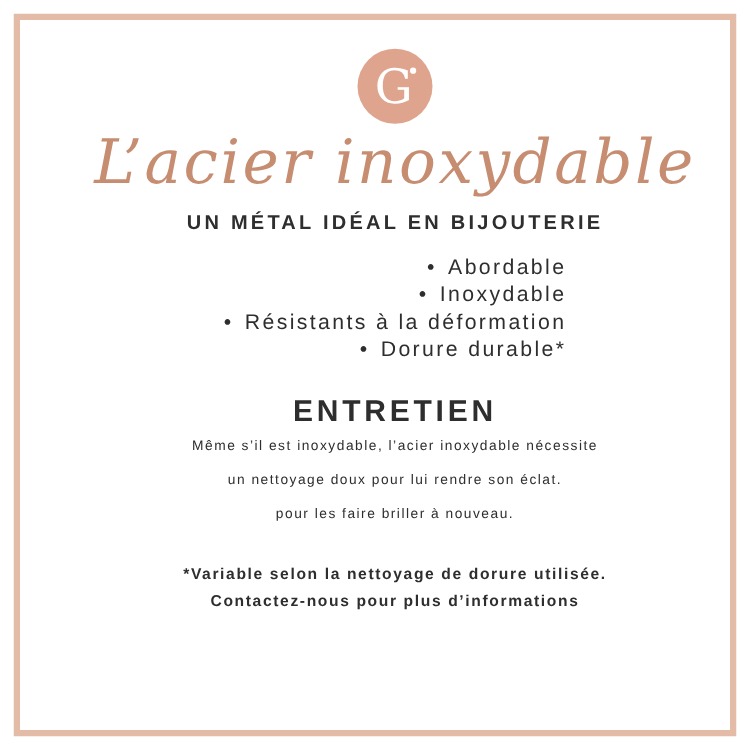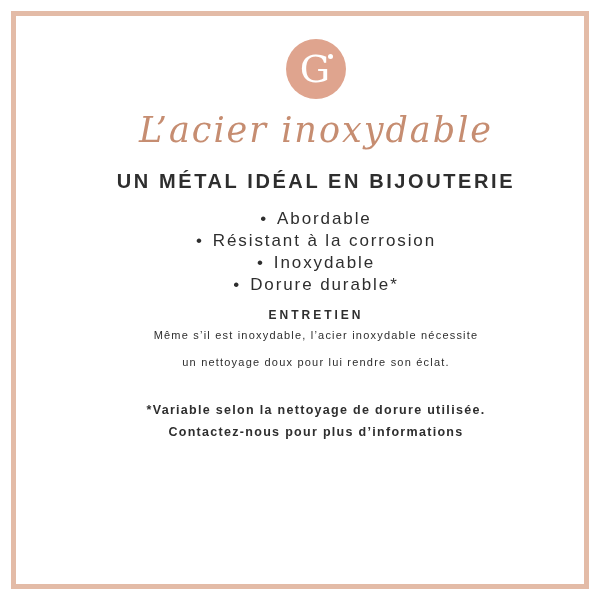--- a/index.html
+++ b/index.html
@@ -37,48 +37,48 @@
     padding-right:2px;
   }
   .logo-dot{
     position:absolute;right:13px;top:15px;
     width:5px;height:5px;border-radius:50%;background:#ffffff;
   }
   .title{
     margin-top:1px;
     font-family:"DejaVu Serif",serif;
     font-style:italic;
-    font-size:35px;line-height:60px;
+    font-size:49px;line-height:60px;
     letter-spacing:2px;
     color:var(--title_text);
     white-space:nowrap;
   }
   .subtitle{
     margin-top:10px;
-    font-size:20px;font-weight:700;
+    font-size:16px;font-weight:700;
     letter-spacing:2.6px;
     color:var(--body_text);
     white-space:nowrap;
   }
   .features{
     list-style:none;
     width:fit-content;
     margin:15px auto 12px auto;
-    text-align:center;
+    text-align:right;
     font-size:17px;
     letter-spacing:1.9px;
     line-height:22px;
   }
   .features li::before{
     content:"\2022";
     margin-right:9px;
   }
   .care-heading{
-    margin-top:12px;
-    font-size:12px;font-weight:700;
+    margin-top:25px;
+    font-size:24px;font-weight:700;
     letter-spacing:3px;
   }
   .care-text{
     margin-top:0;
     font-size:11px;
     letter-spacing:1.2px;
     line-height:27px;
     white-space:nowrap;
   }
   .footnote{
@@ -101,30 +101,31 @@
         <span class="logo-letter">G</span>
         <span class="logo-dot"></span>
       </div>
 
       <div class="title">L’acier inoxydable</div>
 
       <div class="subtitle">UN MÉTAL IDÉAL EN BIJOUTERIE</div>
 
       <ul class="features">
         <li>Abordable</li>
-        <li>Résistant à la corrosion</li>
         <li>Inoxydable</li>
+        <li>Résistants à la déformation</li>
         <li>Dorure durable*</li>
       </ul>
 
       <div class="care-heading">ENTRETIEN</div>
 
       <div class="care-text">
         <div>Même s’il est inoxydable, l’acier inoxydable nécessite</div>
         <div>un nettoyage doux pour lui rendre son éclat.</div>
+        <div>pour les faire briller à nouveau.</div>
       </div>
 
       <div class="footnote">
         <div>*Variable selon la nettoyage de dorure utilisée.</div>
         <div>Contactez-nous pour plus d’informations</div>
       </div>
 
     </div>
   </div>
 </div>

